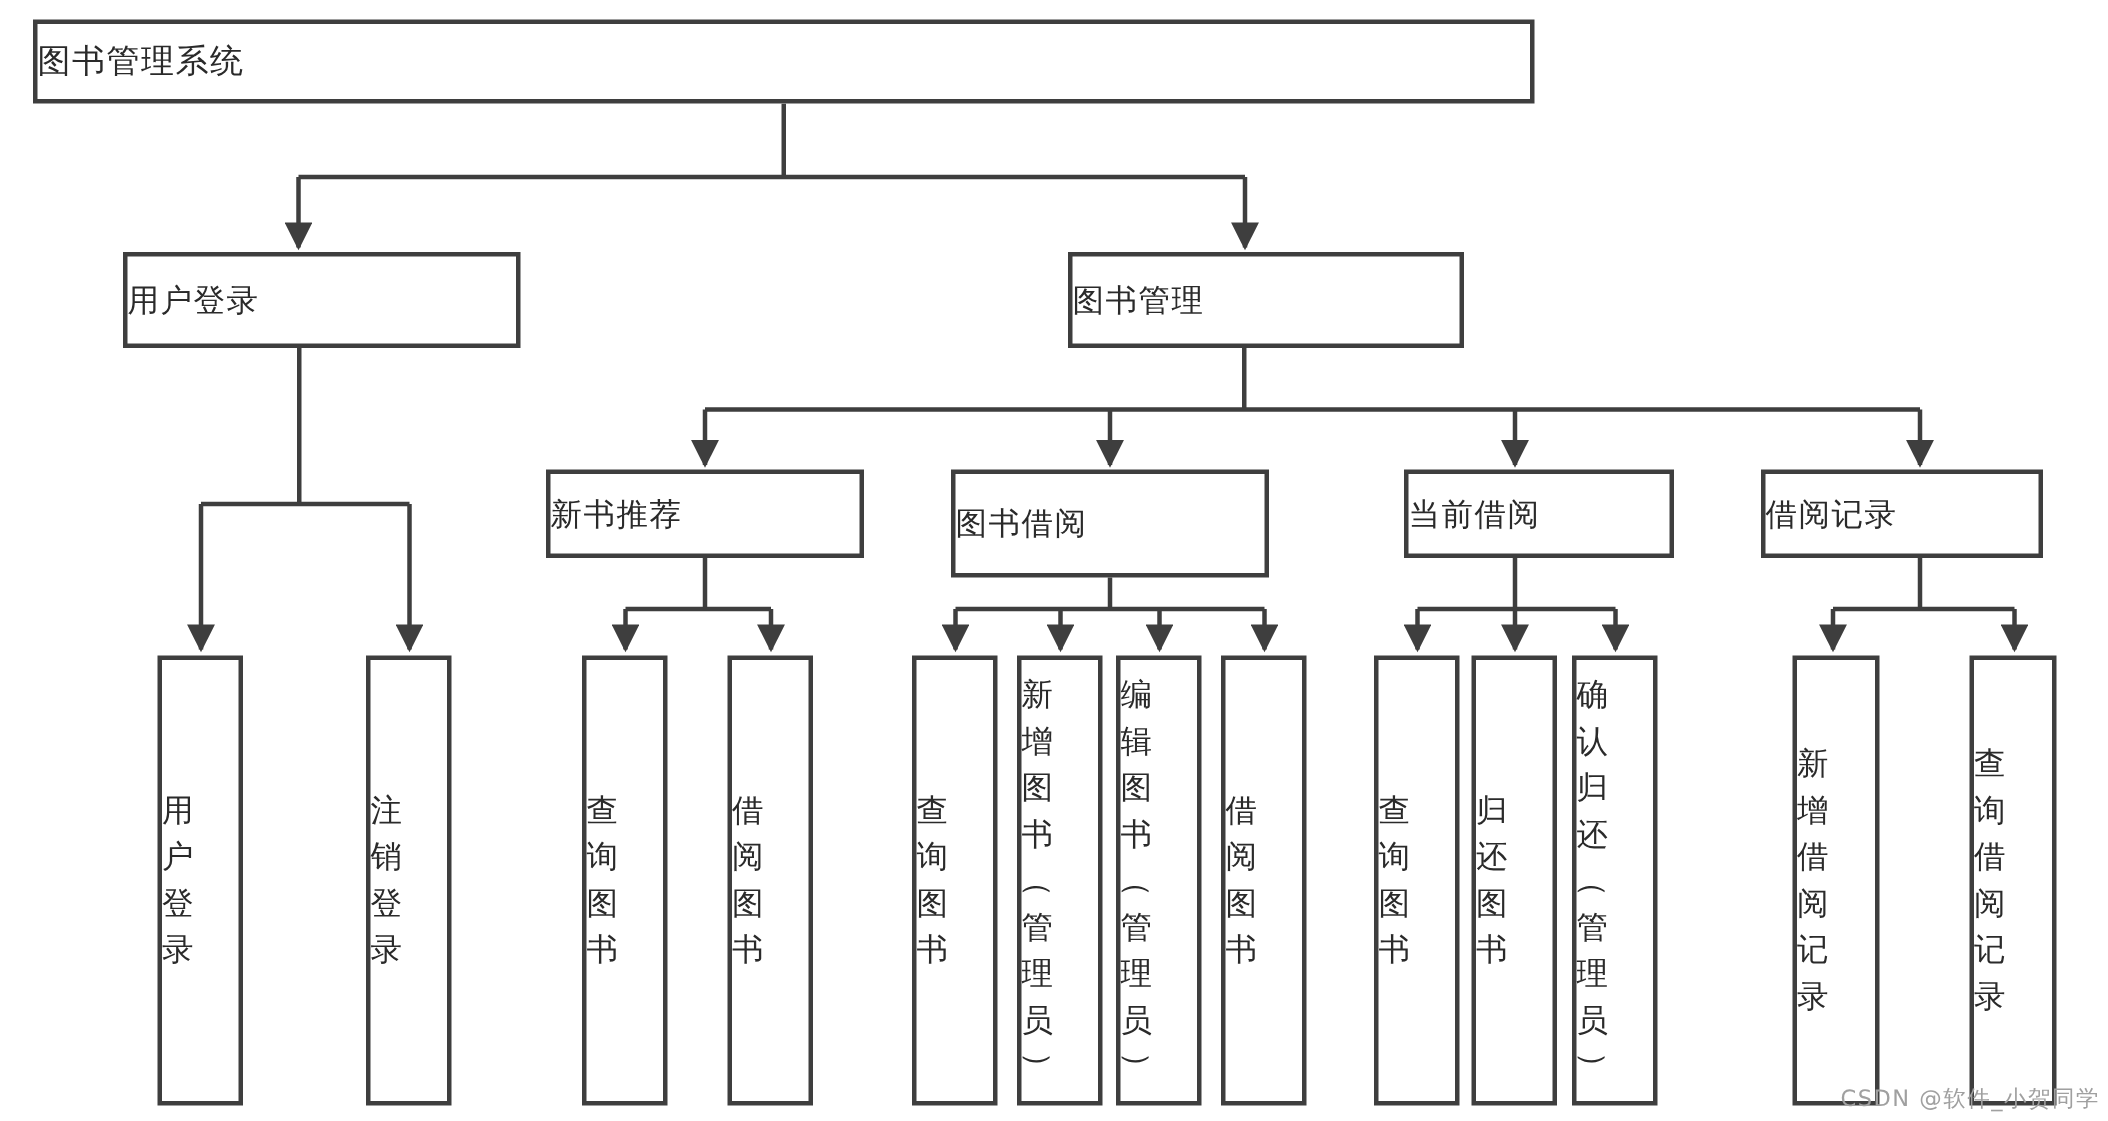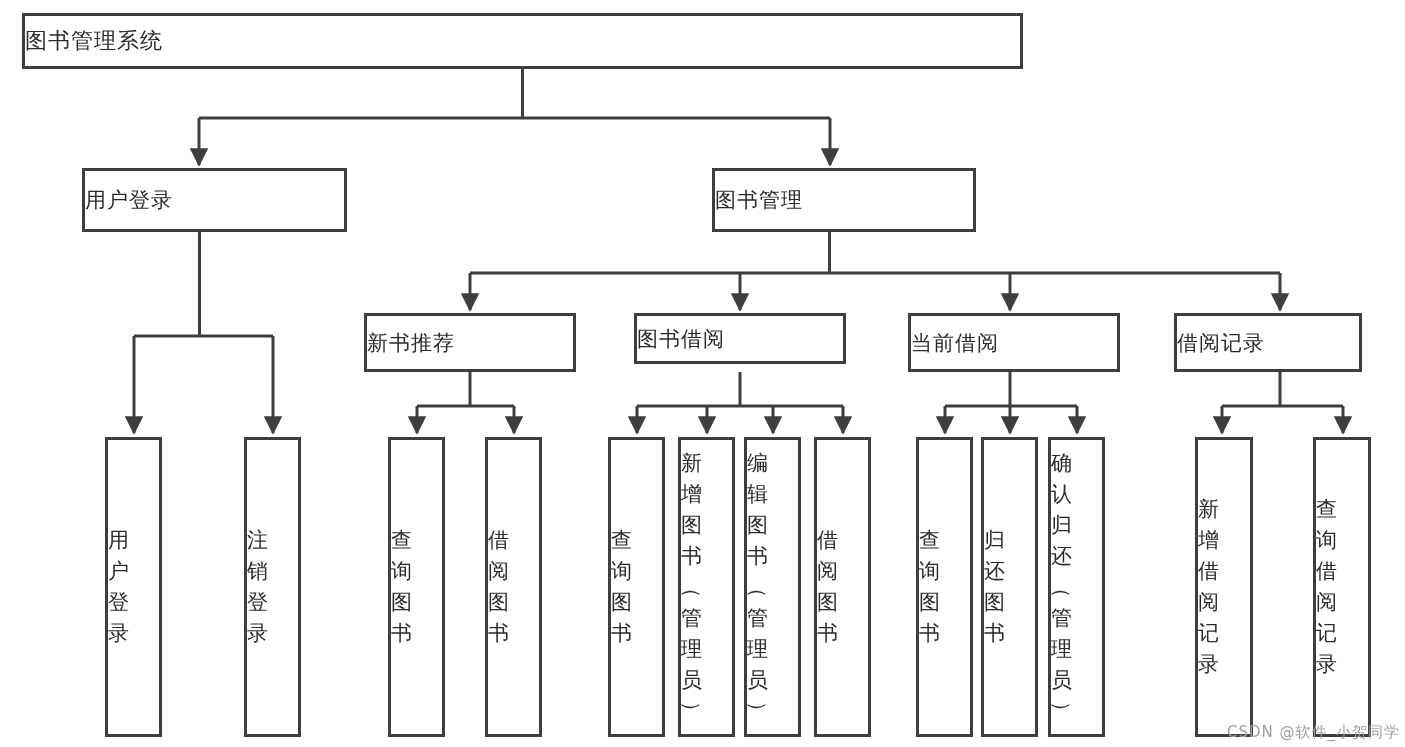--- a/index.html
+++ b/index.html
@@ -143,24 +143,24 @@
   <div class="node" style="left:82px;top:168px;width:265px;height:64px">
     <span>用户登录</span>
   </div>
   <div class="node" style="left:712px;top:168px;width:264px;height:64px">
     <span>图书管理</span>
   </div>
 
   <div class="node" style="left:364px;top:313px;width:212px;height:59px">
     <span>新书推荐</span>
   </div>
-  <div class="node" style="left:634px;top:313px;width:212px;height:51px">
+  <div class="node" style="left:634px;top:313px;width:212px;height:72px">
     <span>图书借阅</span>
   </div>
-  <div class="node" style="left:908px;top:313px;width:212px;height:59px">
+  <div class="node" style="left:936px;top:313px;width:180px;height:59px">
     <span>当前借阅</span>
   </div>
   <div class="node" style="left:1174px;top:313px;width:188px;height:59px">
     <span>借阅记录</span>
   </div>
 
   <div class="node" style="left:105px;top:437px;width:57px;height:300px">
     <span class="vlabel">
         <span>用</span>
         <span>户</span>

